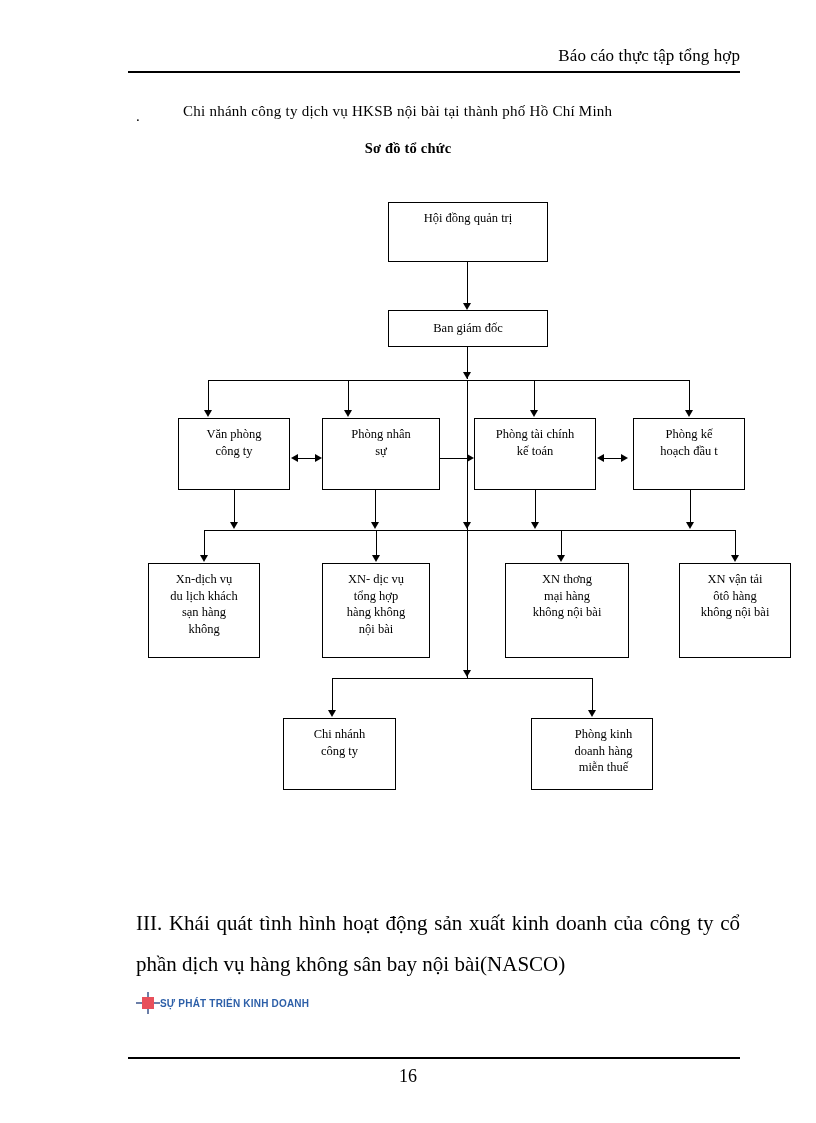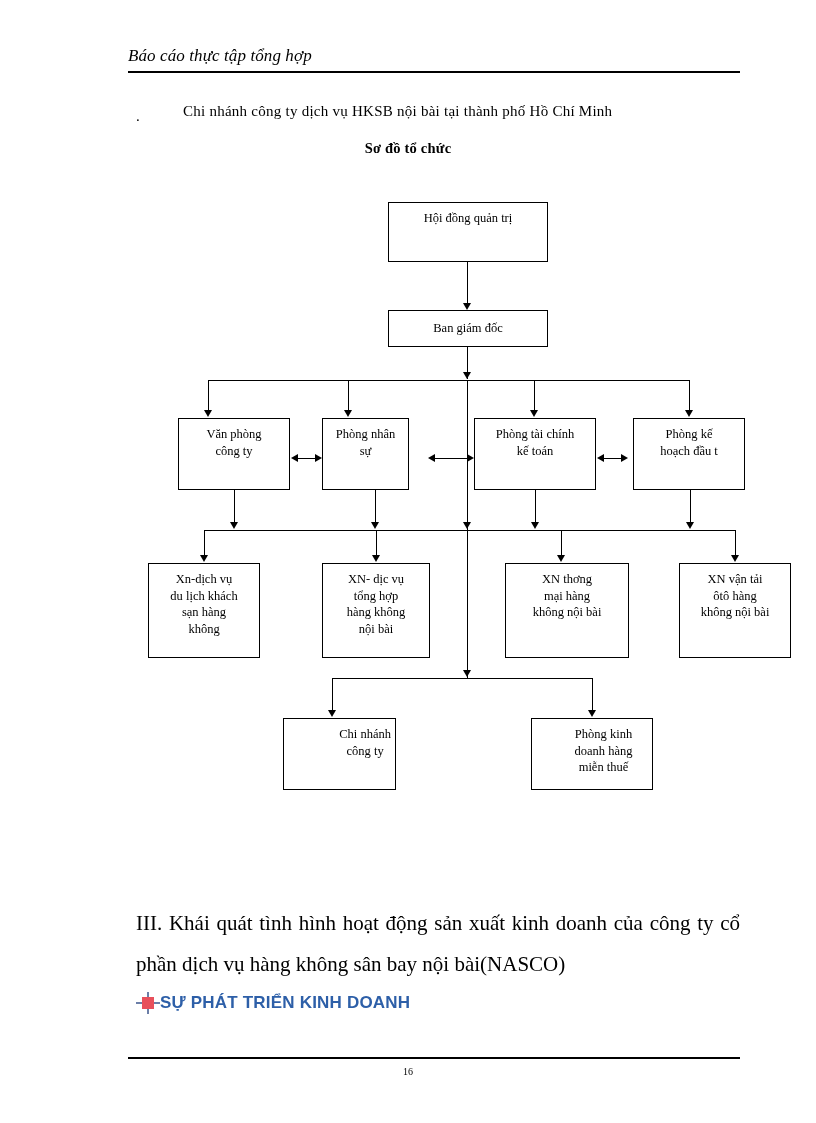--- a/index.html
+++ b/index.html
@@ -18,22 +18,22 @@
     background: #ffffff;
     overflow: hidden;
   }
 
   
   #header-title {
     position: absolute;
     left: 128px;
     top: 46px;
     width: 612px;
+    text-align: right;
     font-size: 17px;
-    font-style: italic;
     letter-spacing: .1px;
     white-space: nowrap;
   }
   #header-rule {
     position: absolute;
     left: 128px;
     top: 71px;
     width: 612px;
     height: 2px;
     background: #000000;
@@ -164,21 +164,21 @@
     background: #6b7fa8;
   }
   #outline-marker .sq {
     position: absolute;
     left: 6px; top: 5px;
     width: 12px; height: 12px;
     background: #e8505b;
   }
   #blue-heading {
     font-family: "Liberation Sans", "DejaVu Sans", sans-serif;
-    font-size: 17px;
+    font-size: 10px;
     font-weight: bold;
     color: #2d5fa8;
     letter-spacing: .2px;
     white-space: nowrap;
   }
 
   
   #footer-rule {
     position: absolute;
     left: 128px;
@@ -186,21 +186,21 @@
     width: 612px;
     height: 2px;
     background: #000000;
   }
   #page-number {
     position: absolute;
     left: 0;
     top: 1066px;
     width: 816px;
     text-align: center;
-    font-size: 10px;
+    font-size: 18px;
   }
 </style>
 </head>
 <body>
 
 <div id="page">
 
   <div id="header-title">Báo cáo thực tập tổng hợp</div>
   <div id="header-rule"></div>
 
@@ -236,21 +236,21 @@
     <div class="arrow-down" style="left:530px; top:410px;"></div>
 
     <div class="vline" style="left:689px; top:380px; height:30px;"></div>
     <div class="arrow-down" style="left:685px; top:410px;"></div>
 
     <div class="vline" style="left:467px; top:380px; height:150px;"></div>
 
     <div class="node" style="left:178px; top:418px; width:112px; height:72px;">
       <span>Văn phòng<br>công ty</span>
     </div>
-    <div class="node" style="left:322px; top:418px; width:87px; height:72px;">
+    <div class="node" style="left:322px; top:418px; width:118px; height:72px;">
       <span>Phòng nhân<br>sự</span>
     </div>
     <div class="node" style="left:474px; top:418px; width:122px; height:72px;">
       <span>Phòng tài chính<br>kế toán</span>
     </div>
     <div class="node" style="left:633px; top:418px; width:112px; height:72px;">
       <span>Phòng kế<br>hoạch đầu t</span>
     </div>
 
     <div class="hline" style="left:297px; top:458px; width:18px;"></div>
@@ -312,21 +312,21 @@
     <div class="arrow-down" style="left:463px; top:670px;"></div>
 
     <div class="hline" style="left:332px; top:678px; width:260px;"></div>
 
     <div class="vline" style="left:332px; top:678px; height:32px;"></div>
     <div class="arrow-down" style="left:328px; top:710px;"></div>
 
     <div class="vline" style="left:592px; top:678px; height:32px;"></div>
     <div class="arrow-down" style="left:588px; top:710px;"></div>
 
-    <div class="node" style="left:283px; top:718px; width:113px; height:72px;justify-content:flex-end;">
+    <div class="node" style="left:283px; top:718px; width:113px; height:72px;">
       <span>Chi nhánh<br>công ty</span>
     </div>
     <div class="node" style="left:531px; top:718px; width:122px; height:72px;padding-left:23px;">
       <span>Phòng kinh<br>doanh hàng<br>miễn thuế</span>
     </div>
 
   </div>
 
   <div id="section-iii">III. Khái quát tình hình hoạt động sản xuất kinh doanh của công ty cổ phần dịch vụ hàng không sân bay nội bài(NASCO)</div>
 

